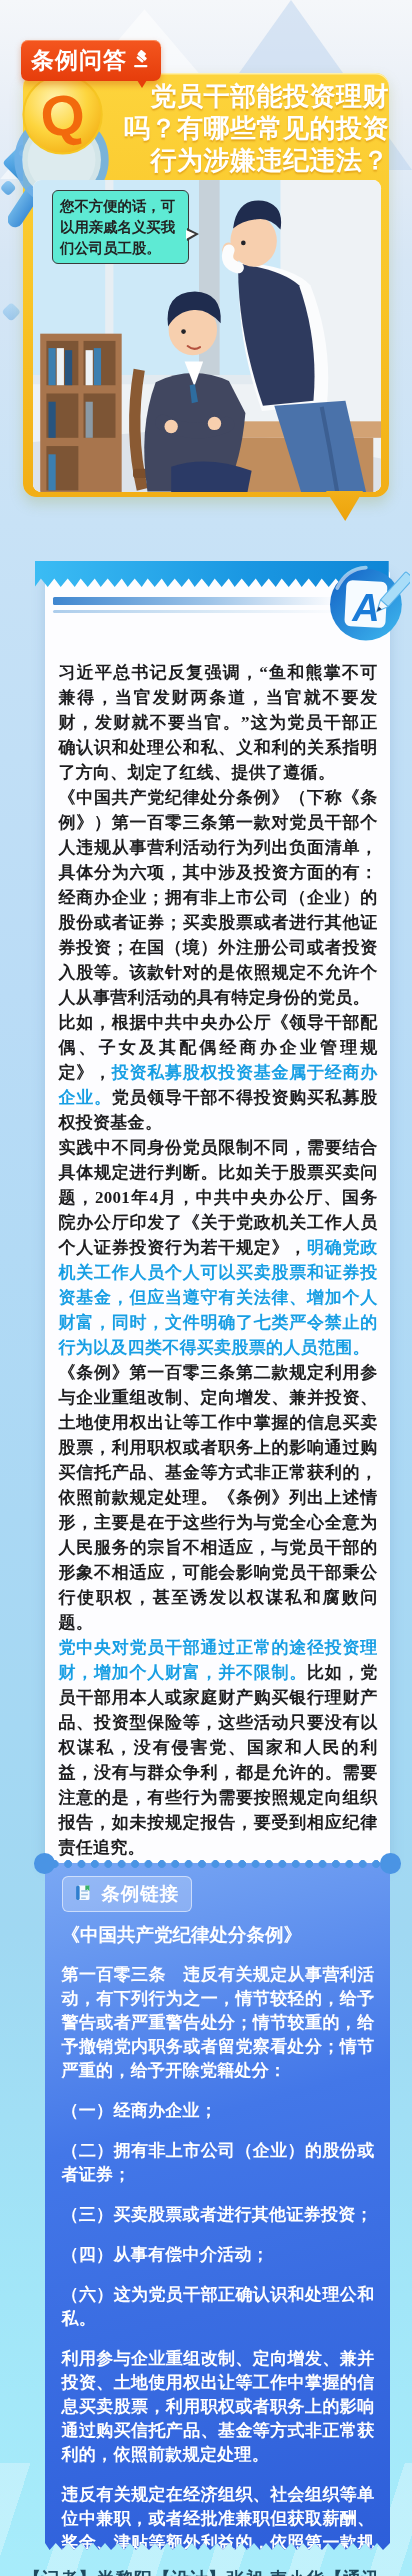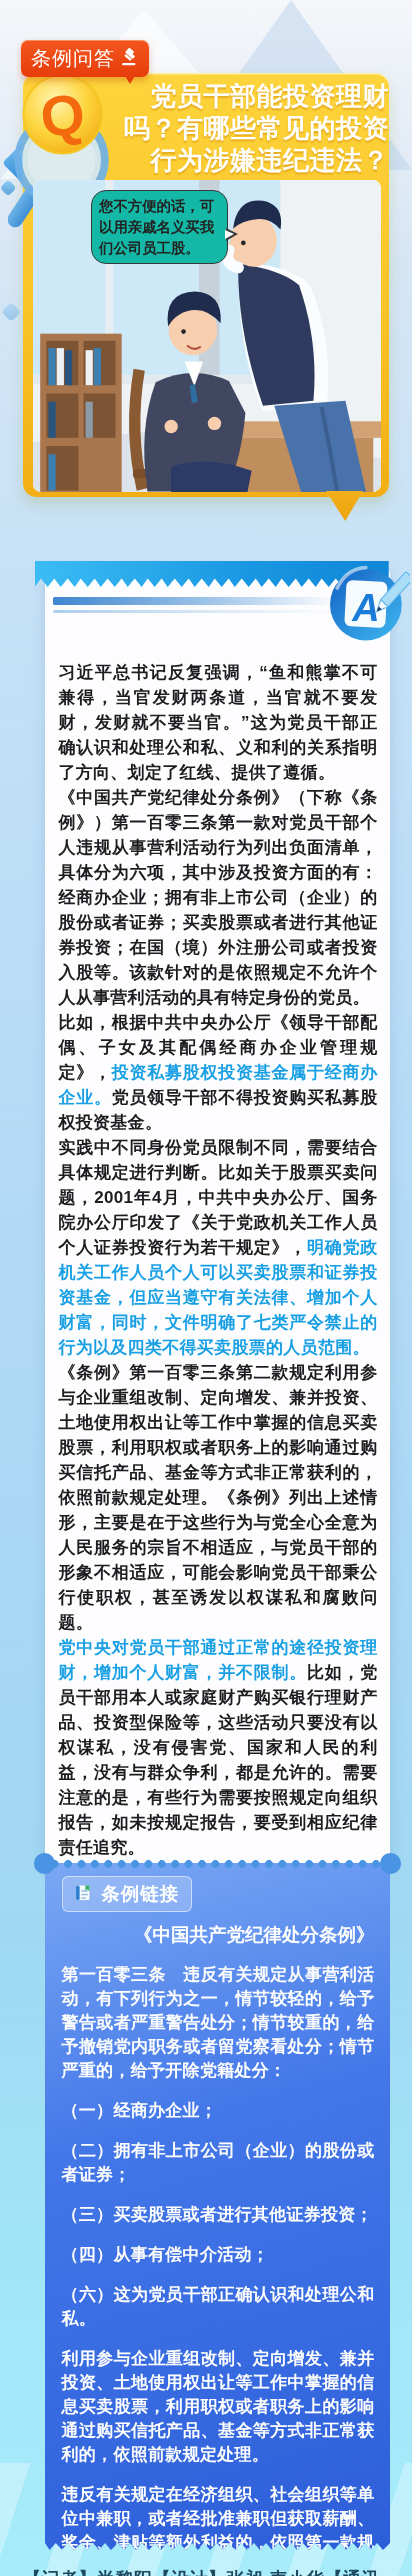--- a/index.html
+++ b/index.html
@@ -16,72 +16,72 @@
   .sp1b{left:2.1px;top:182px;width:12.4px;height:12.4px;opacity:.75;}
   .sp2{left:4.1px;top:305px;width:14.4px;height:14.4px;opacity:.35;}
 
   
   .badge{position:absolute;left:20.6px;top:40px;display:flex;align-items:center;gap:5.2px;
     padding:4.6px 10.3px 5.7px 10.3px;border-radius:7.2px;z-index:6;
     background:linear-gradient(180deg,#f4561f,#e63d0b);
     box-shadow:inset 0 1px 0 rgba(255,190,150,.55),0 3.1px 6.2px rgba(200,80,20,.35);}
   .badge:after{content:"";position:absolute;right:13.4px;top:100%;margin-top:-1px;
     border-left:5.2px solid transparent;border-right:5.2px solid transparent;border-top:8.2px solid #e63d0b;}
-  .badge .lbl{color:#fff;font-size:20px;font-weight:normal;letter-spacing:1px;}
+  .badge .lbl{color:#fff;font-size:23px;font-weight:bold;letter-spacing:1px;}
 
   
   .q-card{position:absolute;left:23px;top:73px;width:366px;height:424px;border-radius:13.4px;z-index:4;
     background:linear-gradient(180deg,#fdd43c 0%,#f9c426 55%,#f2ae16 100%);
     box-shadow:inset 0 1.5px 0 rgba(255,243,180,.9),0 6.2px 12.4px rgba(150,160,60,.25);}
   .q-tail{position:absolute;left:303px;top:418px;width:37px;height:30px;background:linear-gradient(180deg,#f3b01a,#eca30c);
     clip-path:polygon(0 0,100% 0,52% 100%);}
   .q-icon{position:absolute;left:-15.5px;top:-2.1px;width:103px;height:160px;}
   .q-title{position:absolute;left:82px;top:7.2px;width:284px;margin:0;
     color:#fff;font-size:26px;line-height:32px;font-weight:bold;letter-spacing:0.5px;
     text-shadow:0 1.5px 1.5px rgba(205,125,0,.45);text-align:right;}
   .illus-wrap{position:absolute;left:10.3px;top:107px;width:348px;height:312px;border-radius:8.2px;overflow:hidden;background:#fff;}
   .illus-wrap svg{display:block;}
-  .bubble{position:absolute;left:18.5px;top:10.3px;width:137px;border:1.5px solid #3a3a3a;border-radius:15px;
-    background:#14b8a6;padding:5.2px 7.2px;box-sizing:border-box;margin-left:39px;}
+  .bubble{position:absolute;left:18.5px;top:10.3px;width:137px;border:1.5px solid #3a3a3a;border-radius:6px;
+    background:#5eead4;padding:5.2px 7.2px;box-sizing:border-box;}
   .bubble:after{content:"";position:absolute;right:-11.3px;top:37px;width:0;height:0;
     border-top:6.2px solid transparent;border-bottom:7.2px solid transparent;border-left:12.4px solid #3a3a3a;}
   .bubble:before{content:"";position:absolute;right:-7.7px;top:39px;width:0;height:0;z-index:2;
     border-top:4.6px solid transparent;border-bottom:5.7px solid transparent;border-left:9.8px solid #fff;}
   .bubble p{margin:0;font-size:14.4px;line-height:20.6px;color:#222;font-weight:bold;}
 
   
   .paper{position:absolute;left:45px;top:561px;width:345px;height:1990px;z-index:3;}
   .tear{position:absolute;left:-10.3px;top:0;width:354px;height:26px;z-index:2;
     background:linear-gradient(90deg,#3bbcf4,#1a97e2 60%,#0f86d6);}
   .a-badge{position:absolute;left:284px;top:-9.3px;width:81px;height:102px;z-index:5;}
   .white-part{position:absolute;left:0;top:10.3px;width:345px;height:1292px;background:#fdfdff;
     border-radius:3.1px 3.1px 0 0;box-shadow:0 5.2px 12.4px rgba(90,130,180,.25);overflow:hidden;}
   .bar1{width:284px;height:7.7px;margin:26px 0 0 8.2px;border-radius:1.5px;
     background:linear-gradient(90deg,#3f86cf,#9ec4e8 55%,rgba(210,230,245,0));}
   .bar2{width:289px;height:3.1px;margin:5.2px 0 0 8.2px;border-radius:1.5px;opacity:.55;
     background:linear-gradient(90deg,#6ba6dc,#bcd8ee 55%,rgba(210,230,245,0));}
-  .answer-text{margin:47px 12.4px 0 13.4px;text-align:justify;}
+  .answer-text{margin:47px 12.4px 0 13.4px;text-align:justify;font-family:Liberation Serif, serif;}
   .answer-text p{margin:0;font-size:17px;line-height:25px;color:#1d1d1f;font-weight:bold;letter-spacing:0.3px;}
   .answer-text .hl{color:#189fe4;}
 
   
   .perf-dots{position:absolute;left:3.1px;top:1295px;width:338px;height:15.5px;z-index:4;
     background-image:radial-gradient(circle at 6.7px 7.7px,#4a94e4 3.6px,rgba(0,0,0,0) 4.1px);
     background-size:13.4px 15.5px;background-repeat:repeat-x;}
   .notch{position:absolute;width:20.6px;height:20.6px;border-radius:50%;background:#4a94e4;top:1292px;z-index:4;}
   .notch.l{left:-10.8px;} .notch.r{right:-10.8px;}
 
   
   .blue-part{position:absolute;left:0;top:1302px;width:345px;height:687px;box-sizing:border-box;
     padding:13.4px 15.5px 0 16.5px;overflow:hidden;
     background:linear-gradient(165deg,#7aa8f4 0%,#4377e8 38%,#2d5ed9 100%);}
   .reg-badge{display:inline-flex;align-items:center;gap:10px;padding:4.1px 11.3px;border-radius:6.2px;
     background:rgba(255,255,255,.22);border:1px solid rgba(255,255,255,.55);}
   .reg-badge .lbl{color:#fff;font-size:18.5px;font-weight:bold;letter-spacing:1px;}
-  .reg-title{margin:11.3px 0 2.1px 0;color:#fff;font-size:18.5px;font-weight:bold;line-height:24px;text-align:right;}
+  .reg-title{margin:11.3px 0 2.1px 0;color:#fff;font-size:18.5px;font-weight:bold;line-height:24px;}
   .reg-list p{margin:16px 0;color:#fff;font-size:17px;line-height:24px;font-weight:bold;letter-spacing:0.3px;text-align:justify;}
   .logos{display:flex;align-items:center;justify-content:flex-end;gap:7.2px;margin-top:6.2px;padding-right:2.1px;}
   .logo-nyqf{display:flex;align-items:center;gap:4.1px;}
   .logo-nyqf .txt{color:#fff;font-size:19px;font-weight:bold;letter-spacing:0.5px;}
   .logo-nfdaily{color:#d0261c;font-size:18.5px;font-weight:bold;font-family:"DejaVu Serif","Liberation Serif",serif;
     font-style:italic;text-shadow:0 0 1.5px #fff,0 0 1.5px #fff,0 0 1.5px #fff;letter-spacing:0.5px;margin-left:27px;}
   .logo-nfplus{width:24px;height:24px;border-radius:10px;background:#d0261c;border:1px solid #fff;
     color:#fff;font-size:8.8px;font-weight:bold;font-style:italic;display:flex;align-items:center;justify-content:center;}
 
   

